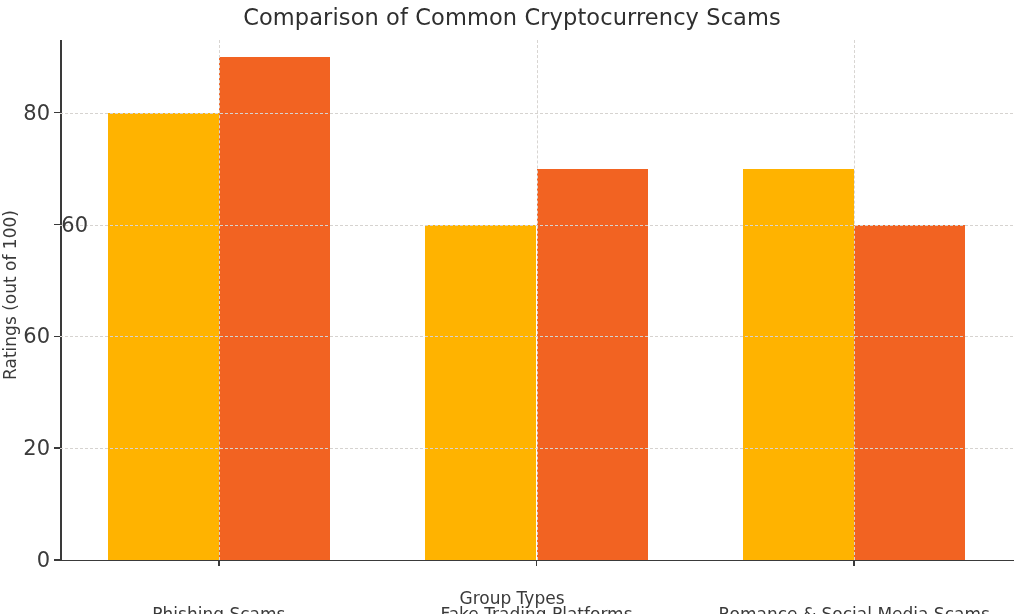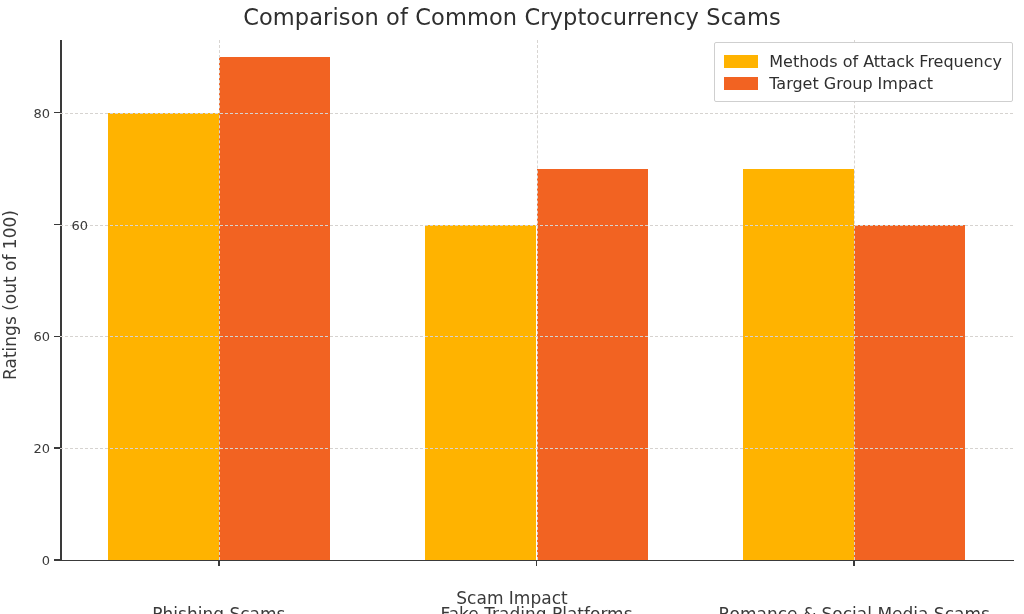--- a/index.html
+++ b/index.html
@@ -82,21 +82,21 @@
   .ytick-mark {
     position: absolute;
     width: 6px;
     height: 1.6px;
     background: #3a3a3a;
     left: -6px;
   }
   .ytick-label {
     position: absolute;
     right: 10px;
-    font-size: 13px;
+    font-size: 21px;
     color: #3a3a3a;
     text-align: right;
     white-space: nowrap;
     transform: translateY(-50%);
   }
   .xtick-mark {
     position: absolute;
     top: 520px;
     width: 1.6px;
     height: 6px;
@@ -205,27 +205,17 @@
       <div class="xtick-mark" style="left: 158.033px;"></div>
       <div class="xtick-label" style="left: 158.833px;">Phishing Scams</div>
       <div class="gridline-v" style="left: 476.5px;"></div>
       <div class="xtick-mark" style="left: 475.7px;"></div>
       <div class="xtick-label" style="left: 476.5px;">Fake Trading Platforms</div>
       <div class="gridline-v" style="left: 794.167px;"></div>
       <div class="xtick-mark" style="left: 793.367px;"></div>
       <div class="xtick-label" style="left: 794.167px;">Romance &amp; Social Media Scams</div>
     </div>
 
-  <div id="xlabel">Scam Impact</div>
+  <div id="xlabel">Group Types</div>
   <div id="ylabel">Ratings (out of 100)</div>
 
-  <div id="legend">
-      <div class="legend-row">
-        <span class="legend-swatch" style="background: rgb(255, 179, 0);"></span>
-        <span class="legend-text">Methods of Attack Frequency</span>
-      </div>
-      <div class="legend-row">
-        <span class="legend-swatch" style="background: rgb(242, 99, 34);"></span>
-        <span class="legend-text">Target Group Impact</span>
-      </div>
-    </div>
 
 </div>
 
 </body></html>

